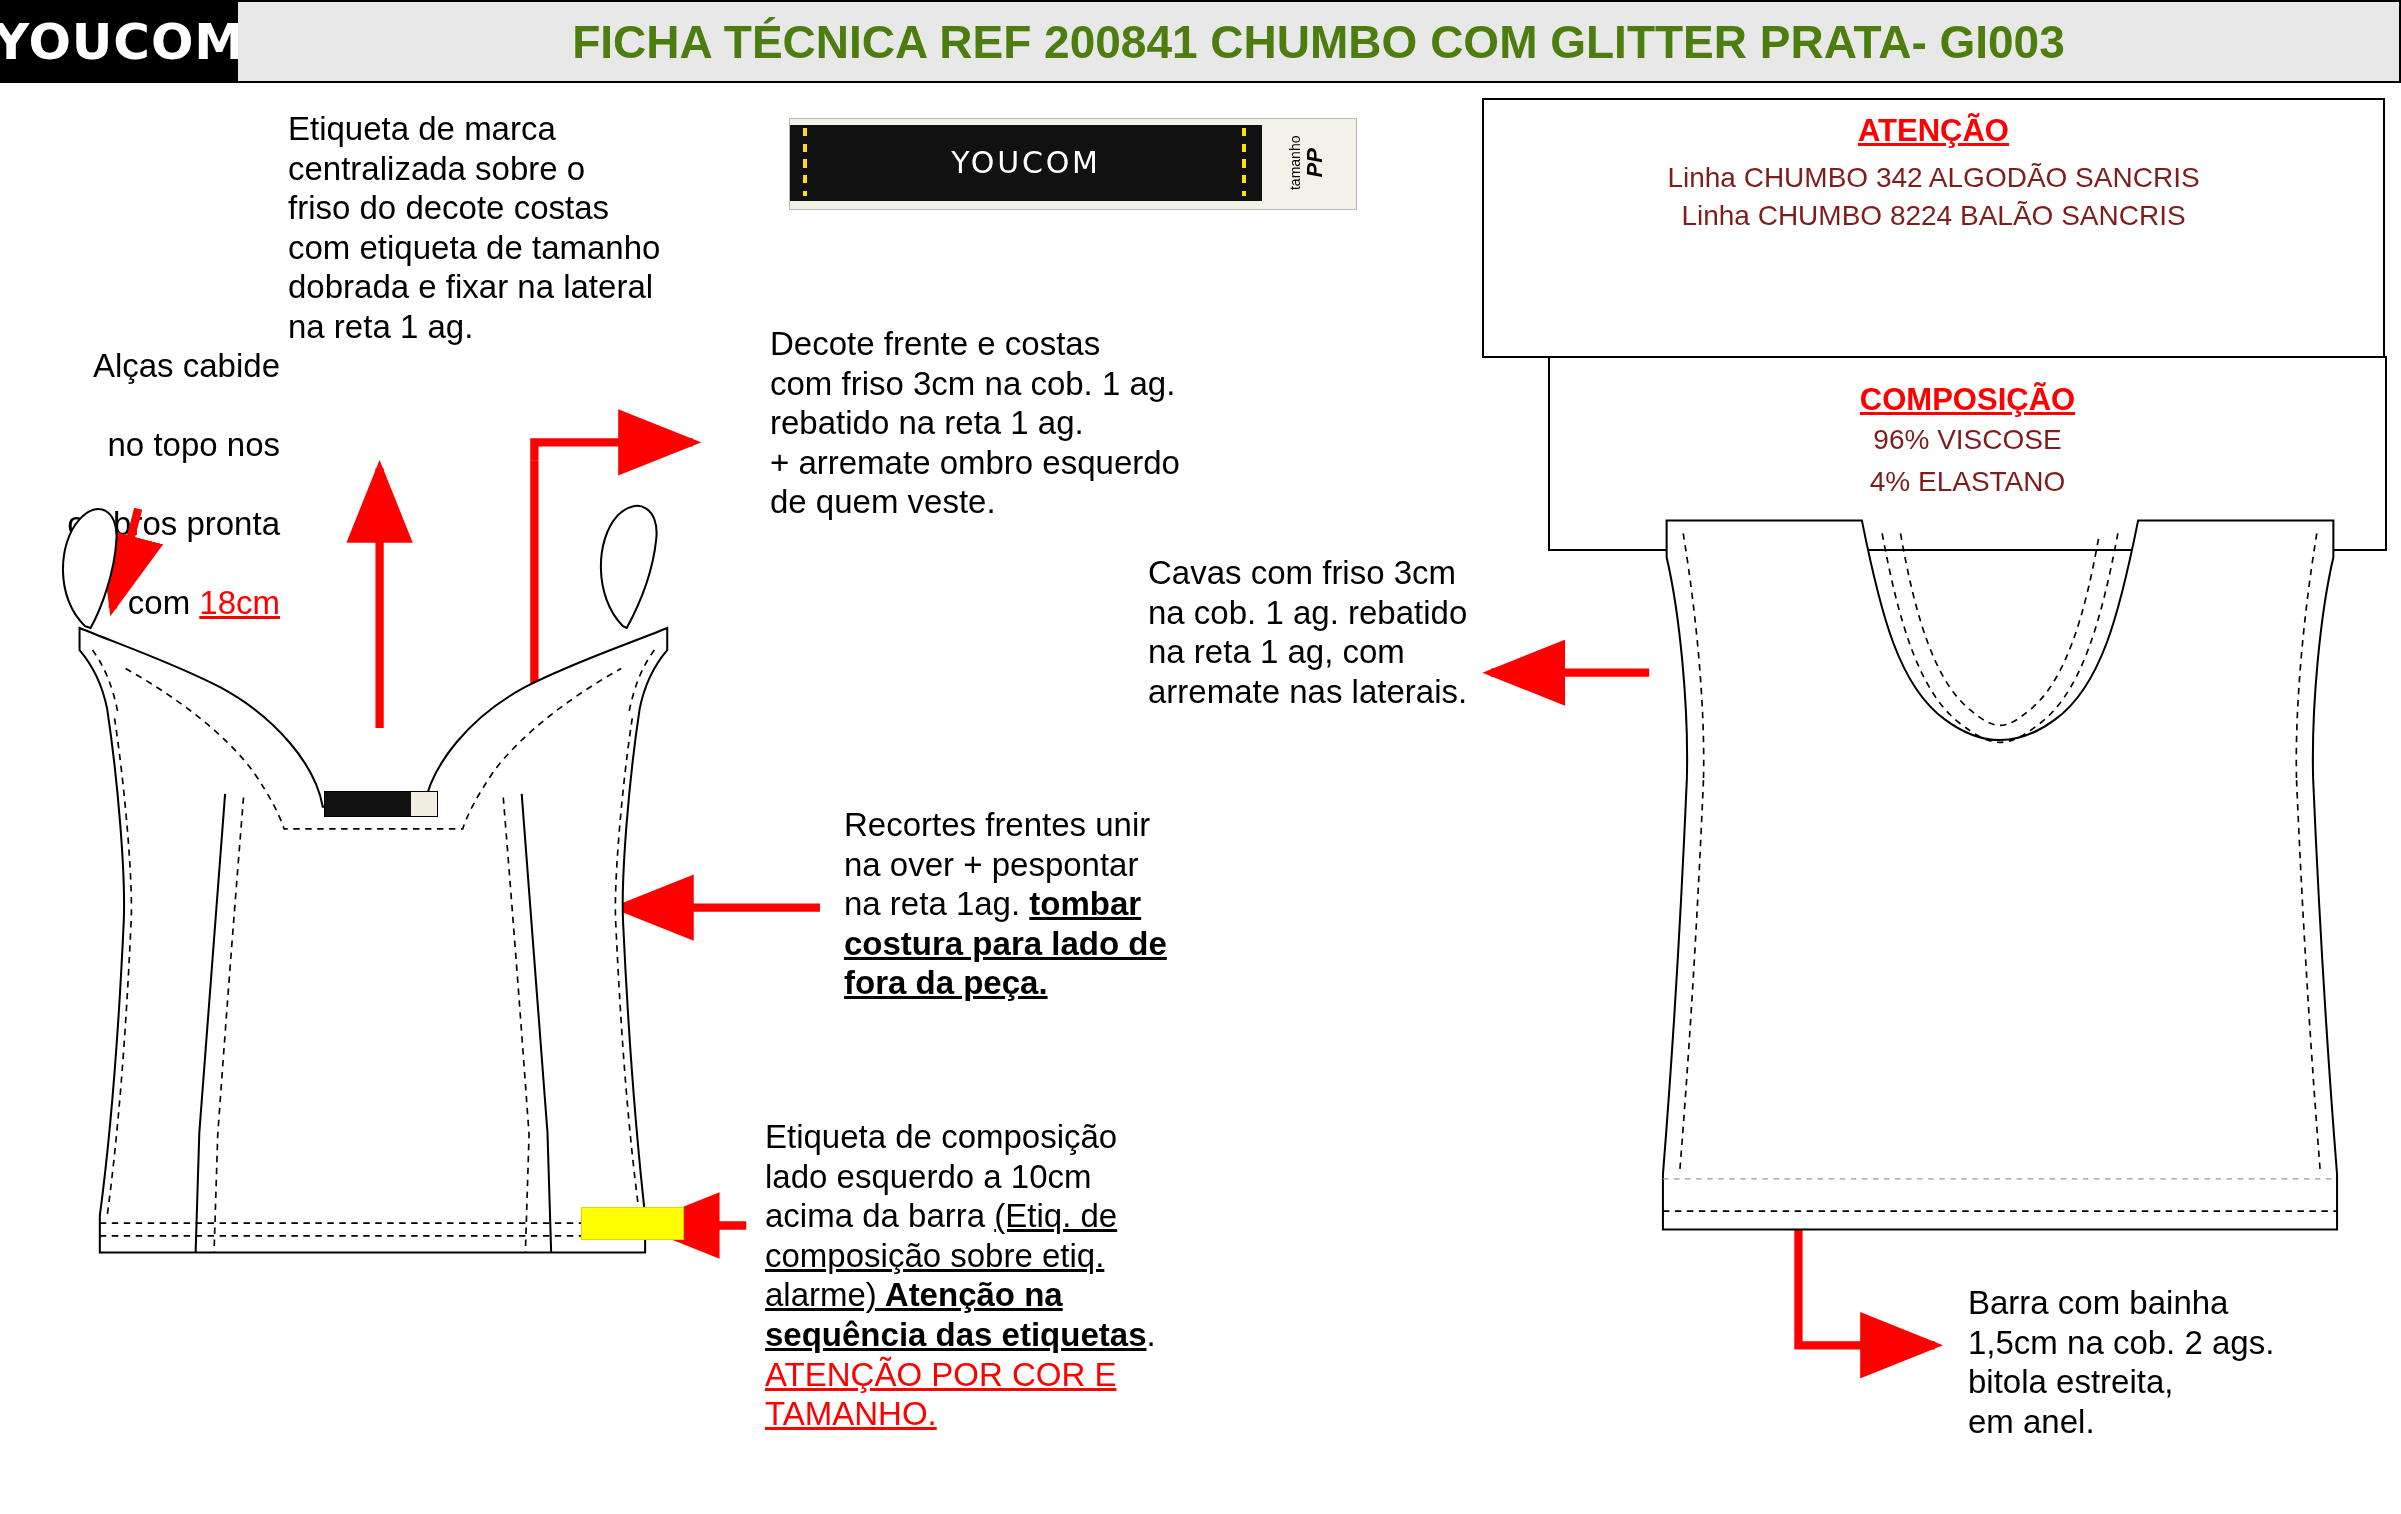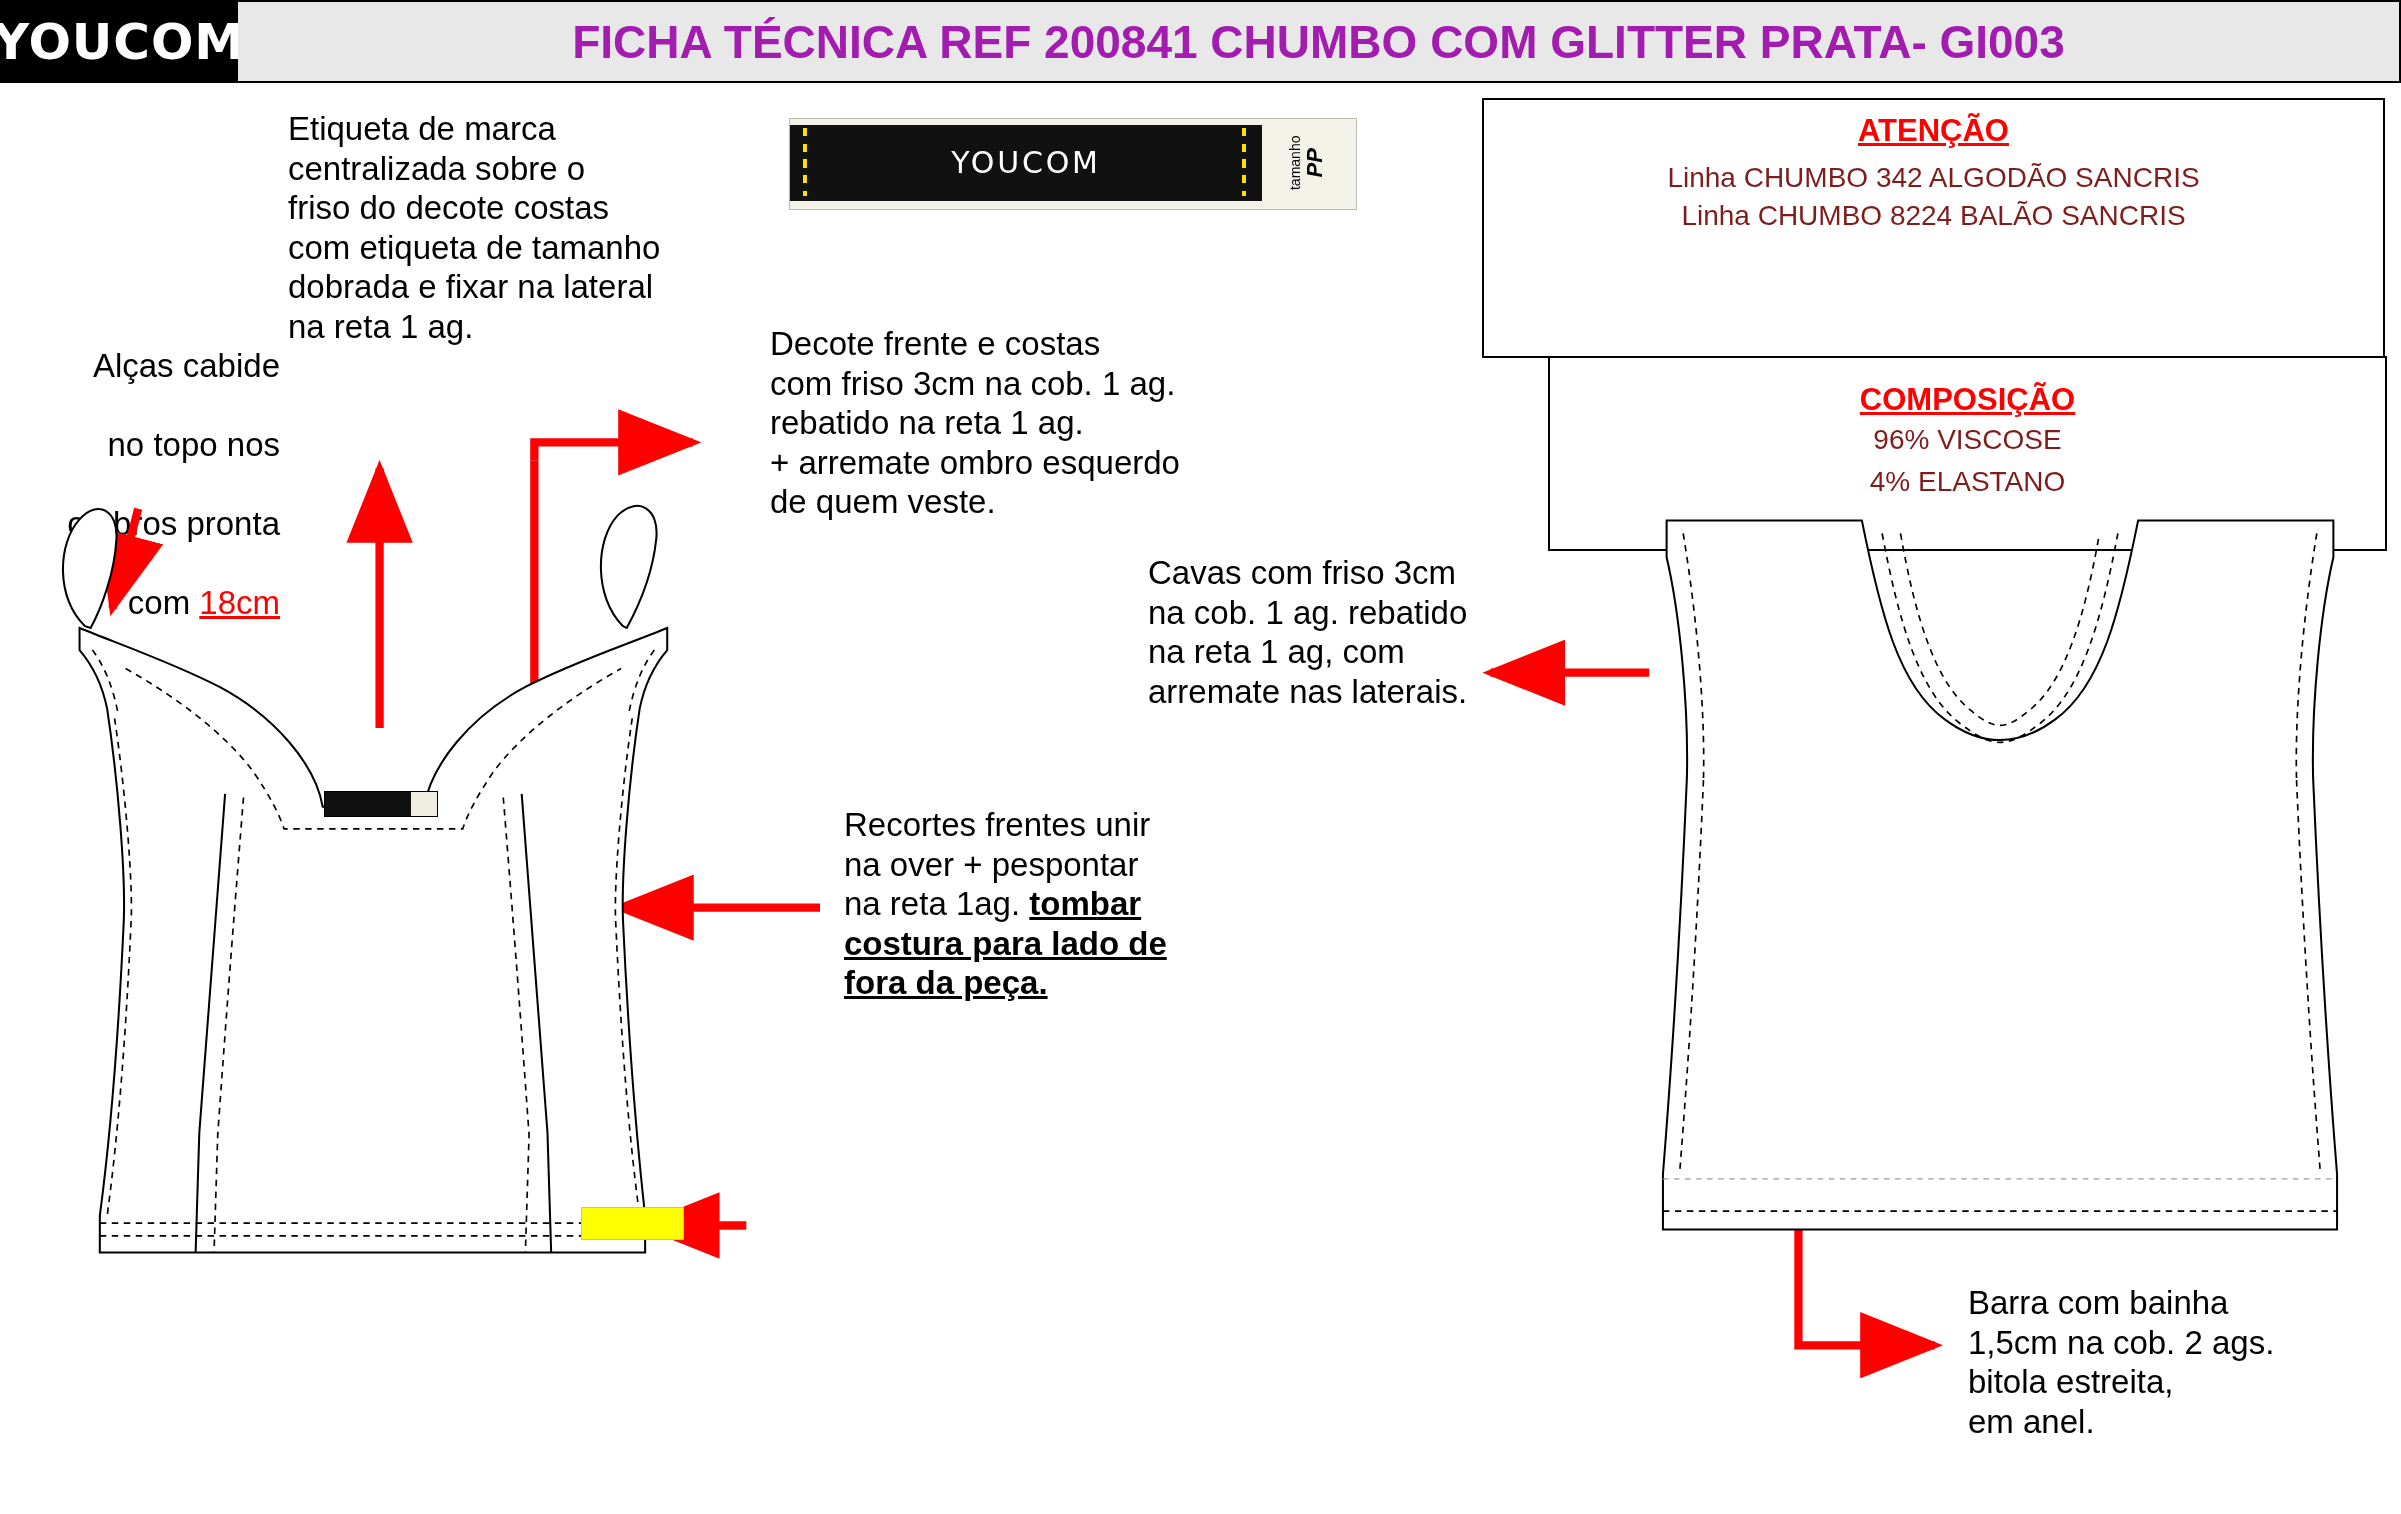--- a/index.html
+++ b/index.html
@@ -50,21 +50,21 @@
     border: 2.8px solid #000;
     border-left: none;
     box-sizing: border-box;
     display: flex;
     align-items: center;
     justify-content: center;
   }
   .title-text {
     font-size: 46px;
     font-weight: bold;
-    color: #a21caf;
+    color: #4d7c0f;
     letter-spacing: 0px;
     white-space: nowrap;
   }
 
   
   .note {
     position: absolute;
     font-size: 33px;
     line-height: 1.20;
     color: #000;
@@ -274,20 +274,27 @@
 na cob. 1 ag. rebatido
 na reta 1 ag, com
 arremate nas laterais.</div>
 
   <div class="note" style="left:844px; top:805px; width:461px;"><span>Recortes frentes unir
 na over + pespontar
 na reta 1ag. </span><span class="bold und">tombar
 costura para lado de
 fora da peça.</span></div>
 
+  <div class="note" style="left:765px; top:1117px; width:479px;"><span>Etiqueta de composição
+lado esquerdo a 10cm
+acima da barra </span><span class="und">(Etiq. de
+composição sobre etiq.
+alarme)</span><span class="bold und"> Atenção na
+sequência das etiquetas</span><span>.</span><br><span class="red und">ATENÇÃO POR COR E
+TAMANHO.</span></div>
 
   <div class="note" style="left:1968px; top:1283px; width:479px;">Barra com bainha
 1,5cm na cob. 2 ags.
 bitola estreita,
 em anel.</div>
 
   <svg class="arrow" style="left:0; top:0; width:2401px; height:1514px;" viewBox="0 0 2606 1643" width="2401" height="1514">
     <defs>
       <marker id="ah" markerWidth="10" markerHeight="8" refX="9" refY="4" orient="auto">
         <polygon points="0,0 10,4 0,8" fill="#ff0000"></polygon>

